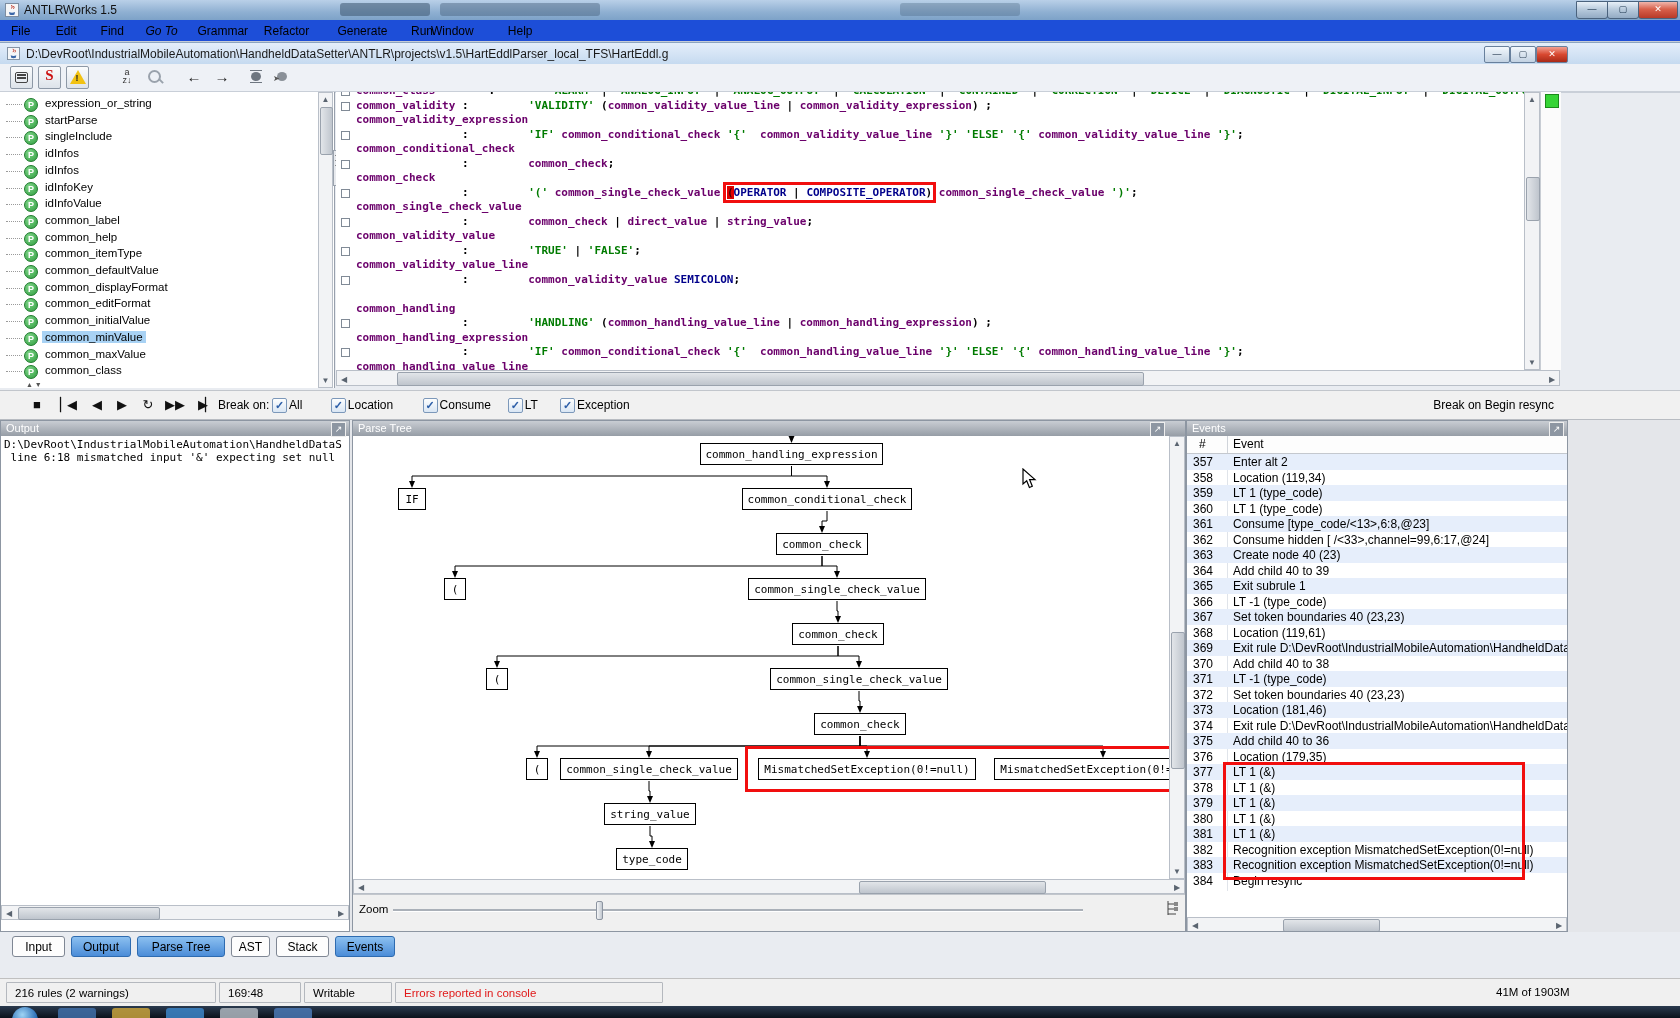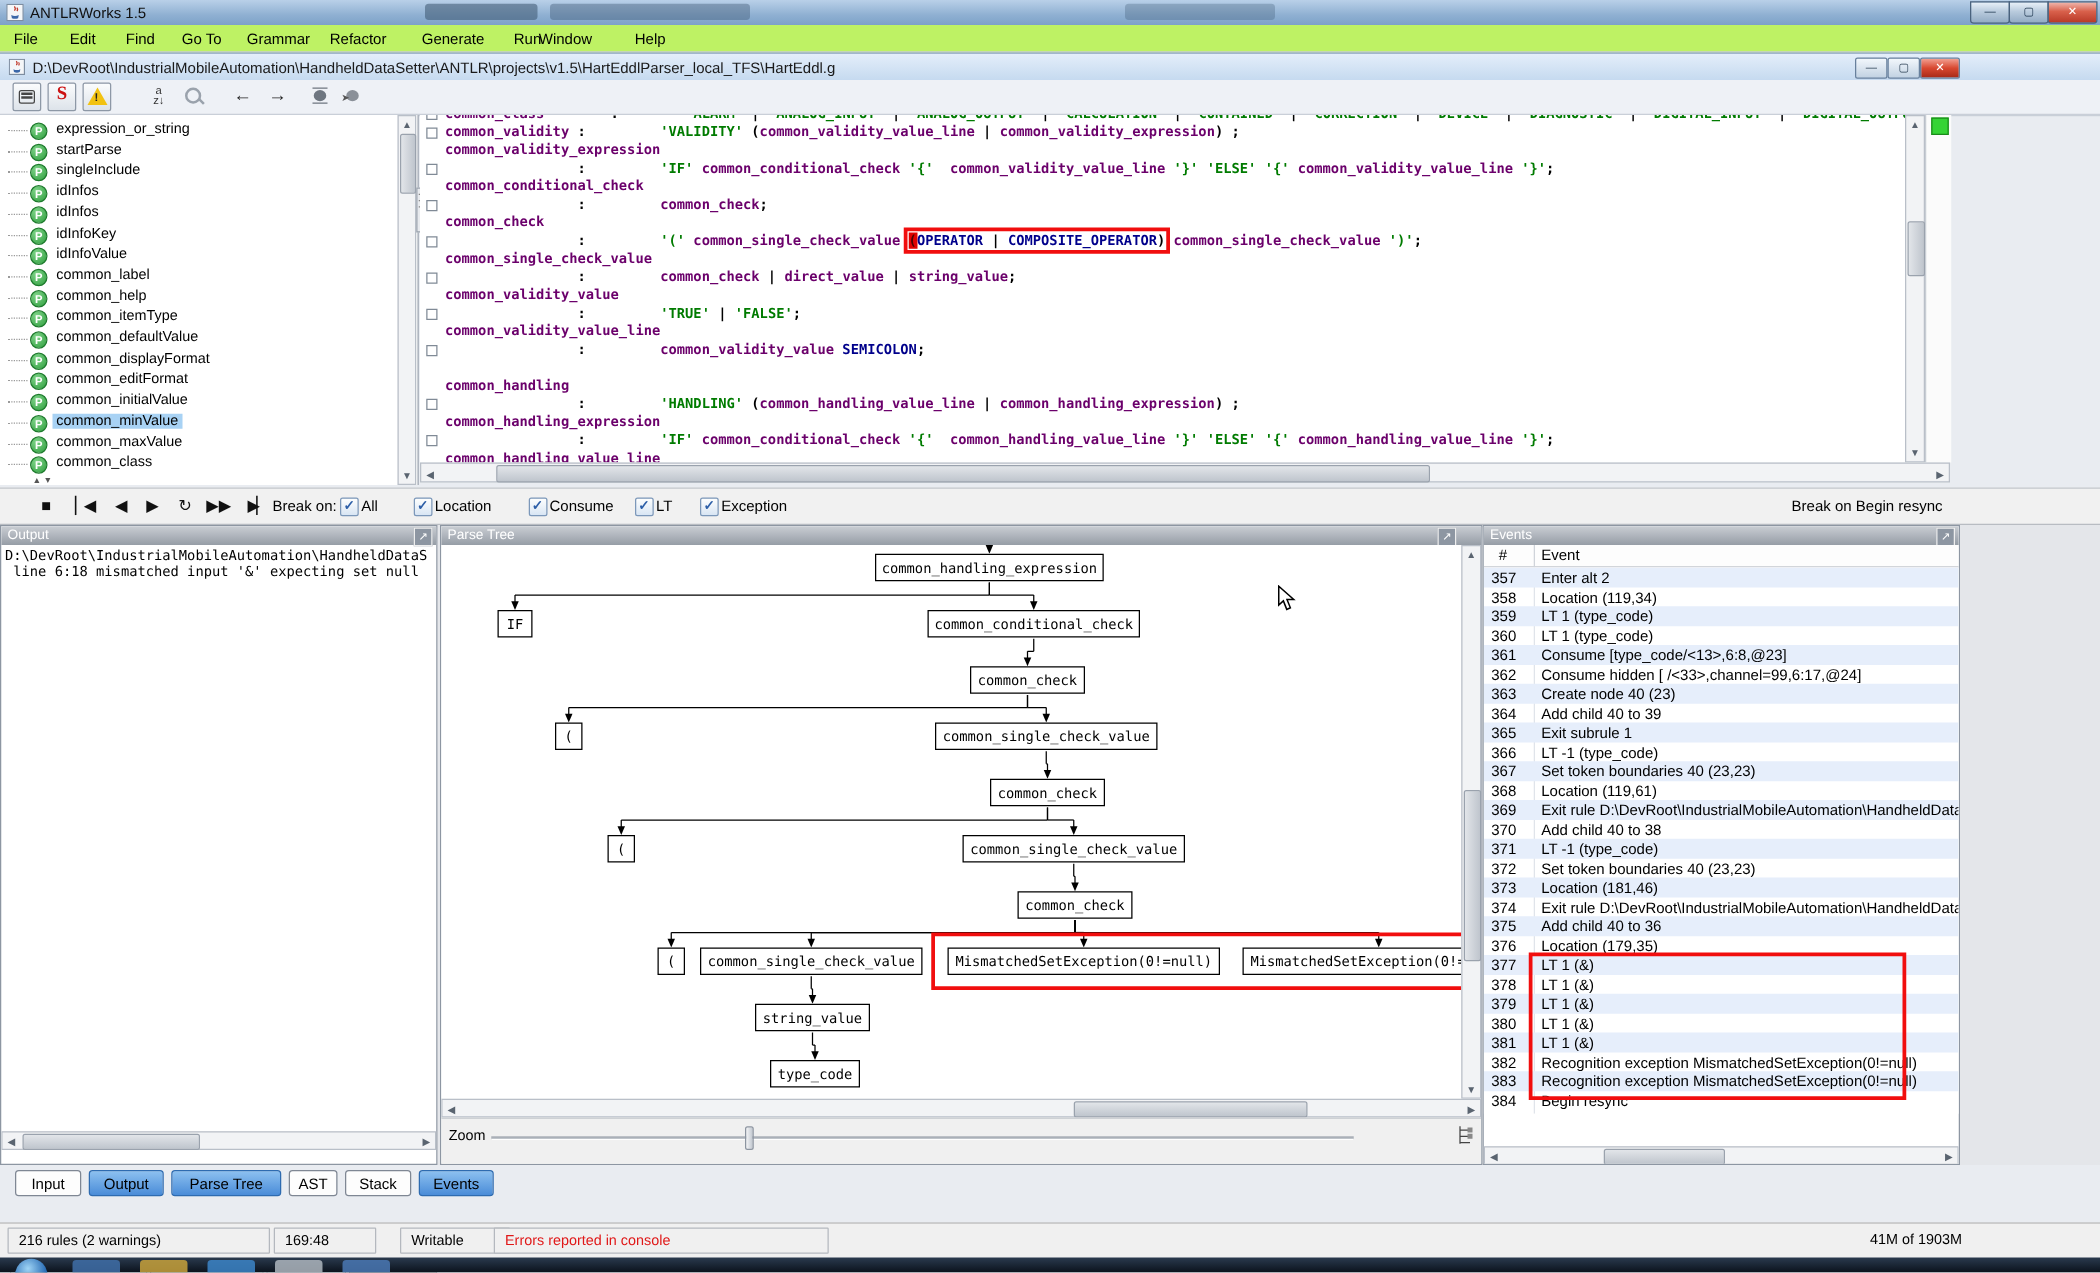--- a/index.html
+++ b/index.html
@@ -6,21 +6,21 @@
   body{width:1680px;height:1018px;overflow:hidden;font-family:"Liberation Sans",sans-serif;background:#e9ecf1;}
   .abs{position:absolute;}
   .screen{position:relative;width:1680px;height:800px;background:#e9ecf1;}
   
   .titlebar{left:0;top:0;width:1680px;height:20px;background:linear-gradient(#b9d0e8,#8fb0d2 60%,#7da2c8);border-bottom:1px solid #6d8cab;}
   .titletext{left:24px;top:3px;font-size:12px;color:#111;}
   .blob{top:3px;height:13px;background:#3d5570;opacity:.55;border-radius:3px;}
   .capbtn{top:1px;height:16px;border:1px solid #4a627d;border-radius:0 0 3px 3px;background:linear-gradient(#e8f0f8,#b9cbdd 45%,#93abc4);color:#183049;font-size:9px;text-align:center;line-height:15px;}
   .capbtn.close{background:linear-gradient(#f0b6ac,#d8604b 45%,#b83a28);color:#fff;}
   
-  .menubar{left:0;top:20px;width:1680px;height:21px;background:#bef264;border-bottom:1px solid #c6ccd6;}
+  .menubar{left:0;top:20px;width:1680px;height:21px;background:#1d4ed8;border-bottom:1px solid #c6ccd6;}
   .menuitem{top:2px;height:17px;font-size:12px;color:#000;padding:2px 7px;box-sizing:border-box;}
   
   .doctitle{left:0;top:42px;width:1680px;height:22px;background:linear-gradient(#e4eefa,#c4d9ef);border-top:1px solid #8aa4c0;border-bottom:1px solid #9db4cc;}
   .doctext{left:26px;top:4px;font-size:12px;color:#1a1a1a;}
   .minibtn{top:3px;height:15px;width:24px;border:1px solid #68809c;border-radius:2px;background:linear-gradient(#f2f7fc,#c2d2e2);font-size:9px;color:#2a3e52;text-align:center;line-height:14px;}
   .minibtn.close{width:30px;background:linear-gradient(#f2a092,#d84830 50%,#a82a18);color:#fff;}
   
   .toolbar{left:0;top:64px;width:1680px;height:27px;background:#eef1f6;border-bottom:2px solid #c9cfd8;}
   .tbtn{top:2px;width:23px;height:23px;border:1px solid #8d98a6;border-radius:2px;background:linear-gradient(#fbfcfd,#dde3ea);box-sizing:border-box;text-align:center;}
   .tflat{top:4px;height:19px;font-size:13px;color:#222;text-align:center;}
@@ -88,21 +88,21 @@
     <div class="abs blob" style="left:900px;width:120px;opacity:.3"></div>
     <div class="abs capbtn" style="left:1576px;width:30px">—</div>
     <div class="abs capbtn" style="left:1607px;width:30px">▢</div>
     <div class="abs capbtn close" style="left:1638px;width:38px">✕</div>
   </div>
 
   <div class="abs menubar" id="menubar">
       <div class="abs menuitem" style="left: 4px;">File</div>
       <div class="abs menuitem" style="left: 48.8px;">Edit</div>
       <div class="abs menuitem" style="left: 93.6px;">Find</div>
-      <div class="abs menuitem" style="left: 138.4px;">Go To</div>
+      <div class="abs menuitem" style="left: 138.4px; font-style: italic;">Go To</div>
       <div class="abs menuitem" style="left: 190.4px;">Grammar</div>
       <div class="abs menuitem" style="left: 256.8px;">Refactor</div>
       <div class="abs menuitem" style="left: 330.4px;">Generate</div>
       <div class="abs menuitem" style="left: 404px;">Run</div>
       <div class="abs menuitem" style="left: 424px;">Window</div>
       <div class="abs menuitem" style="left: 500.8px;">Help</div>
     </div>
 
   <div class="abs doctitle">
     <svg class="abs" style="left:7px;top:4px" width="13" height="13" viewBox="0 0 14 14">
@@ -595,21 +595,21 @@
       <div class="vtab" style="left: 8px; width: 110.4px;">Syntax Diagram</div>
       <div class="vtab" style="left: 120.4px; width: 90.6px;">Interpreter</div>
       <div class="vtab" style="left: 213px; width: 64.2px;">Console</div>
       <div class="vtab on" style="left: 279.2px; width: 70.8px;">Debugger</div>
     </div>
 
   <div class="abs statusbar" id="statusbar">
     <span class="scell" style="left:1488px;width:80px;border:none;text-align:right">41M of 1903M</span>
   <div class="scell" style="left: 6px; width: 210px;">216 rules (2 warnings)</div>
       <div class="scell" style="left: 219px; width: 82px;">169:48</div>
-      <div class="scell" style="left: 320px; width: 88px;">Writable</div>
+      <div class="scell" style="left: 304px; width: 88px;">Writable</div>
       <div class="scell" style="left: 395px; width: 268px; color: rgb(224, 24, 24);">Errors reported in console</div>
     </div>
 
   <div class="abs taskbar">
     <div style="position:absolute;left:12px;top:1px;width:26px;height:26px;border-radius:50%;background:radial-gradient(circle at 40% 30%,#9fd4f5,#2a6db5 60%,#123a6b)"></div>
     <div class="tbicon" style="left:58px;width:38px;background:#3f6ea8"></div>
     <div class="tbicon" style="left:112px;width:38px;background:#c8a23c"></div>
     <div class="tbicon" style="left:166px;width:38px;background:#3c85c8"></div>
     <div class="tbicon" style="left:220px;width:38px;background:#aeb6be"></div>
     <div class="tbicon" style="left:274px;width:38px;background:#4a78b4"></div>

